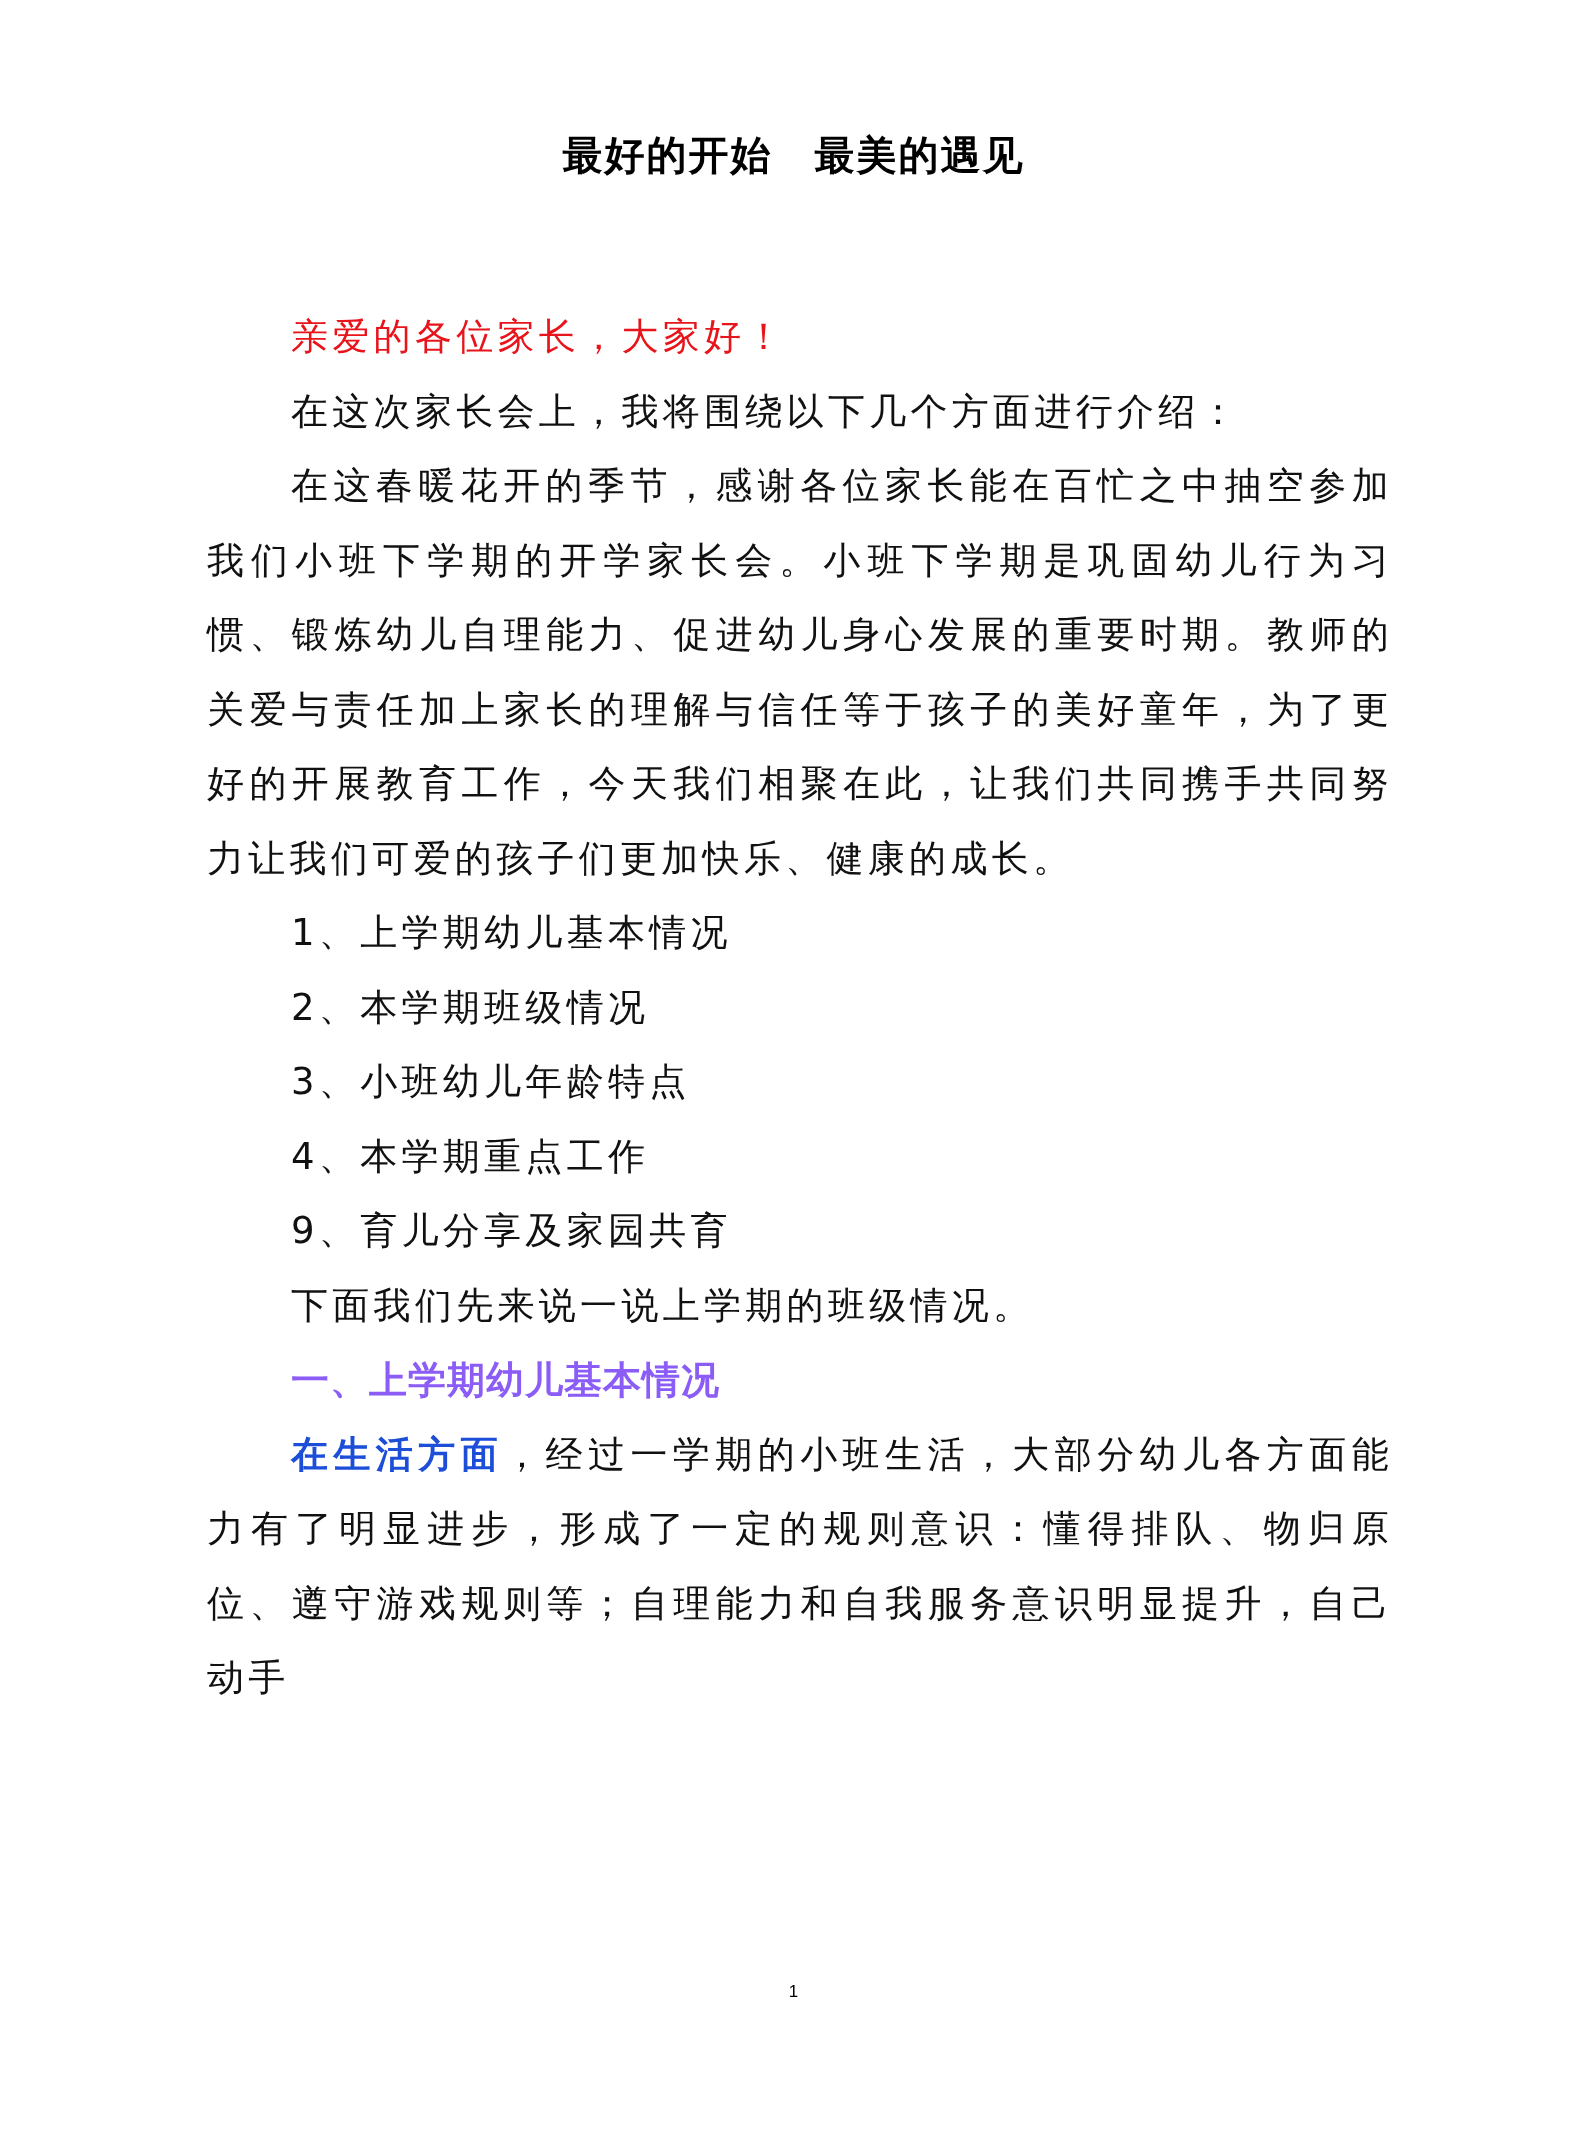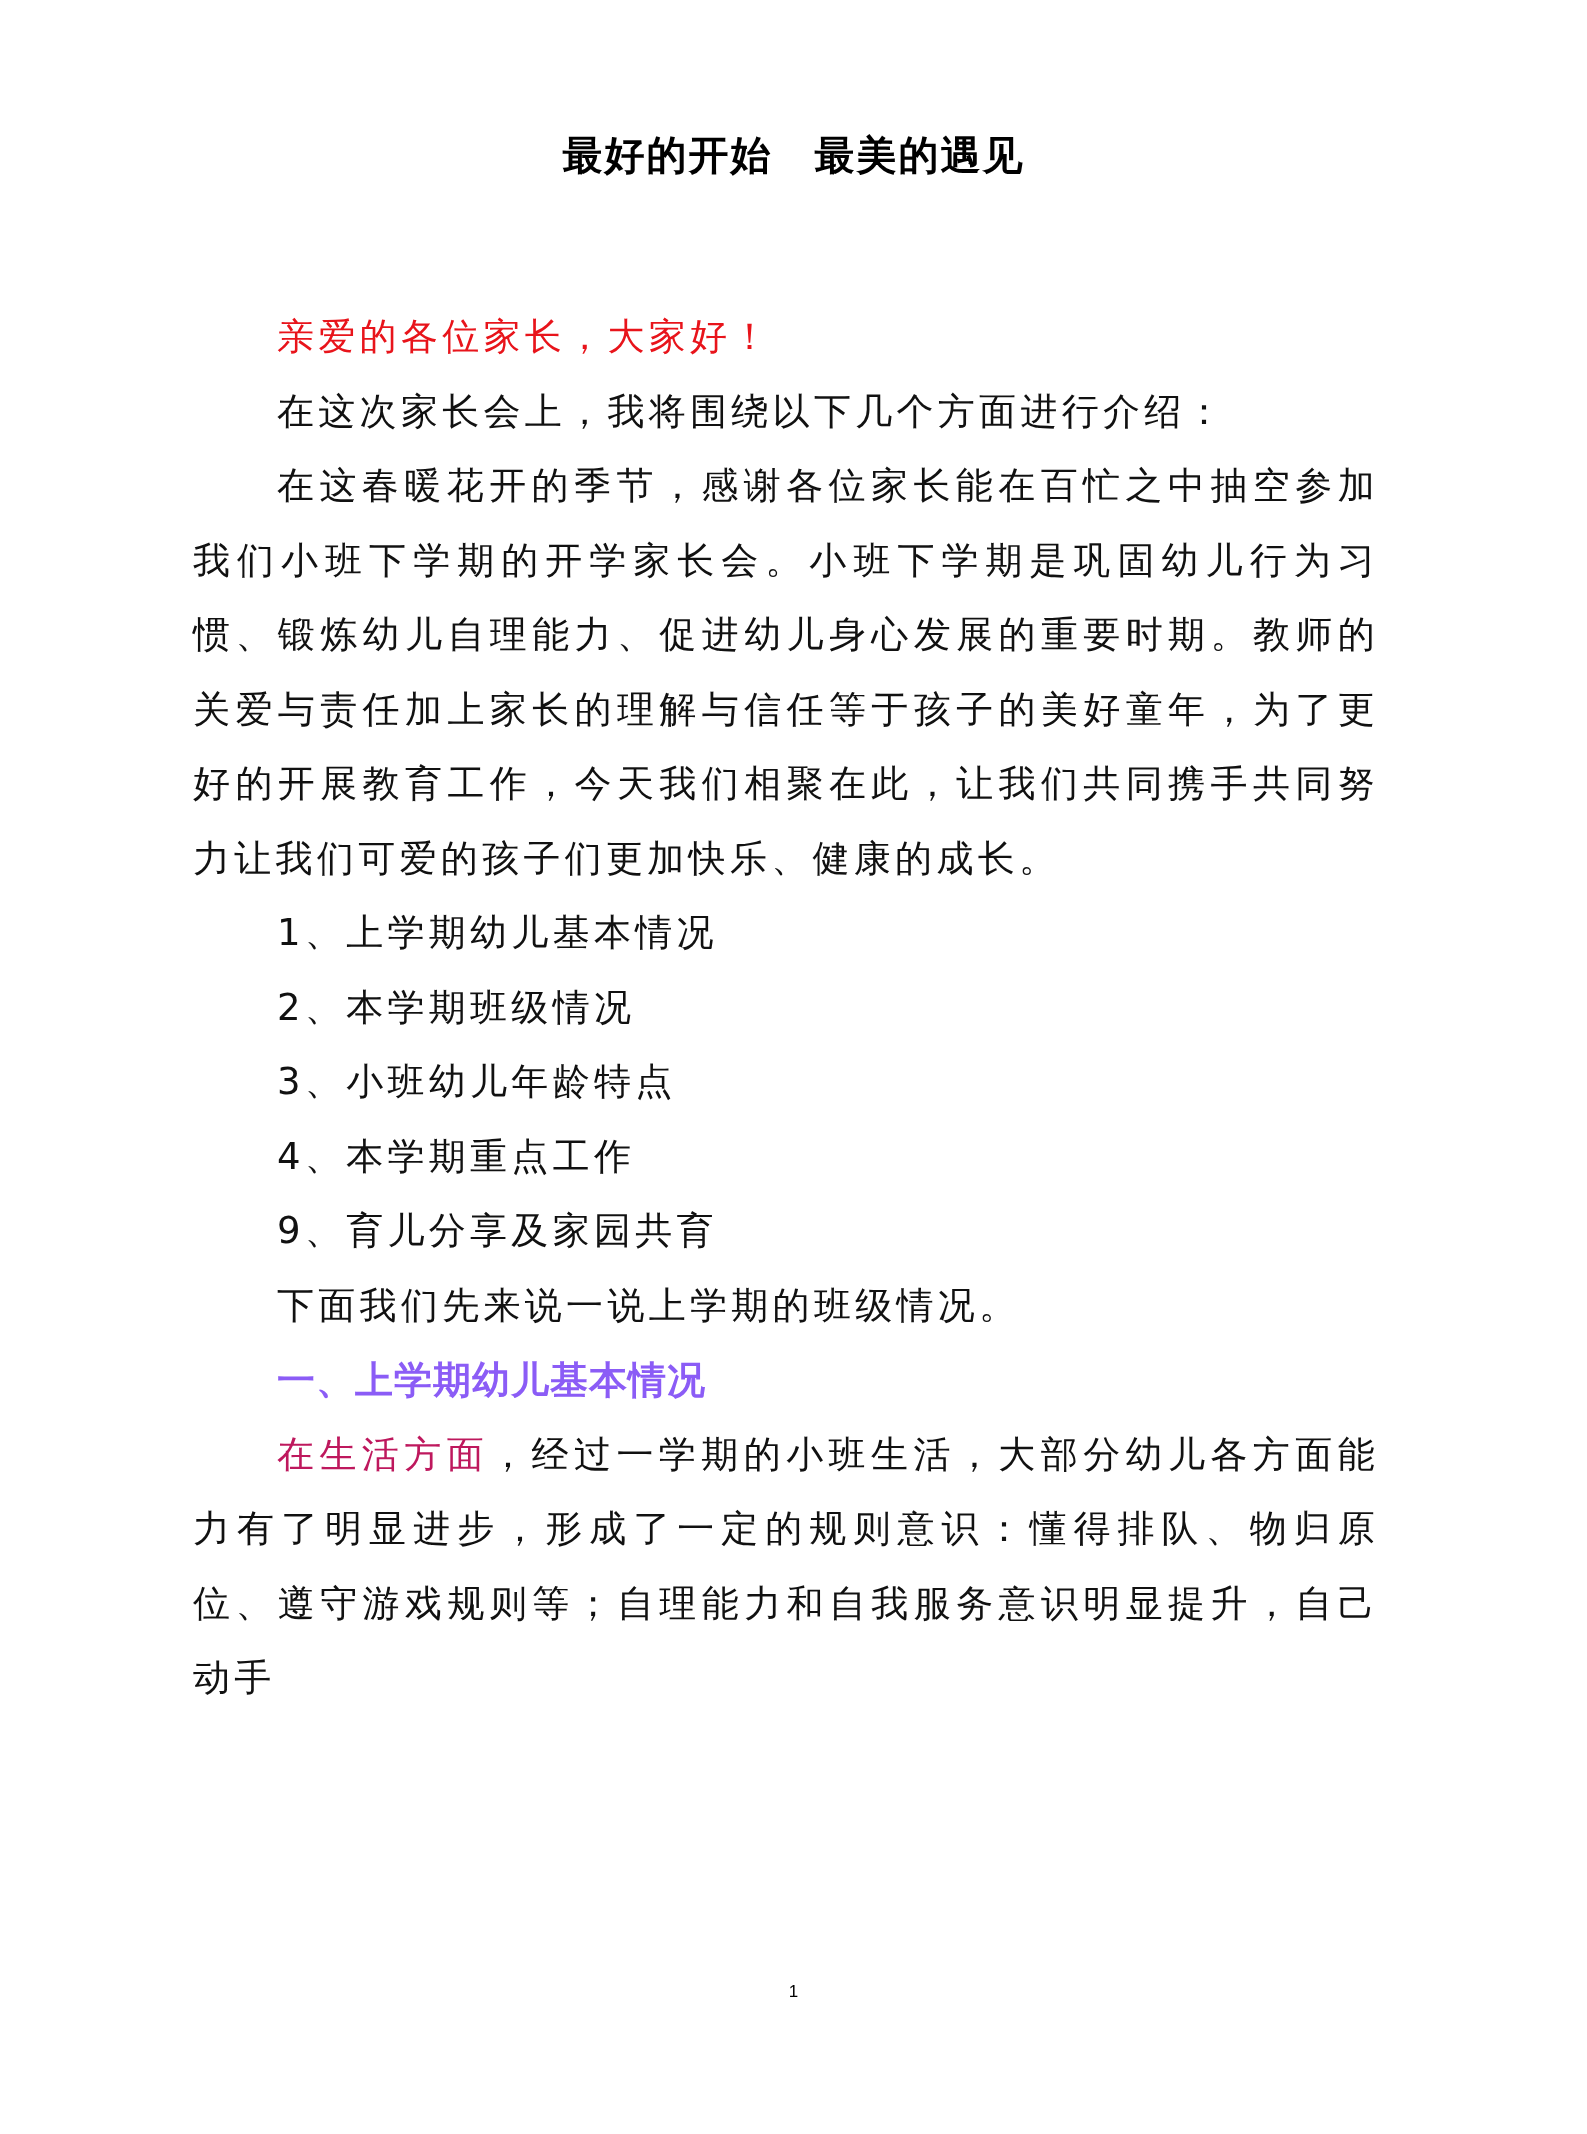--- a/index.html
+++ b/index.html
@@ -4,30 +4,30 @@
 <style>
   html, body { margin: 0; padding: 0; background: #ffffff; }
   body { width: 1587px; height: 2134px; position: relative; overflow: hidden; }
   .page { position: absolute; left: 0; top: 0; width: 1587px; height: 2134px; background: #fff; }
   .title {
     position: absolute; left: 0; top: 128px; width: 1587px; text-align: center;
     font-family: "DejaVu Serif", "Liberation Serif", serif;
     font-weight: bold; font-size: 40px; color: #000; letter-spacing: 2px; white-space: pre;
   }
   .body {
-    position: absolute; left: 193px; top: 300px; width: 1186px;
+    position: absolute; left: 207px; top: 300px; width: 1186px;
     font-family: "DejaVu Sans", "Liberation Sans", sans-serif;
     font-size: 37px; line-height: 74.5px; color: #111; letter-spacing: 4.3px;
     text-align: justify;
   }
   .p { margin: 0; }
   .indent { text-indent: 84px; }
   .red { color: #e8141b; }
   .head-red { color: #8b5cf6; font-weight: bold; font-size: 38px; letter-spacing: 1px; text-indent: 84px; }
-  .bold { font-weight: normal; color: #be185d; }
+  .bold { font-weight: bold; color: #1d4ed8; }
   .list-item { margin: 0; padding-left: 84px; }
   .page-number {
     position: absolute; left: 0; top: 1982px; width: 1587px; text-align: center;
     font-family: "Liberation Sans", sans-serif; font-size: 17px; color: #000;
   }
 </style>
 </head>
 <body>
 
 <div class="page">

